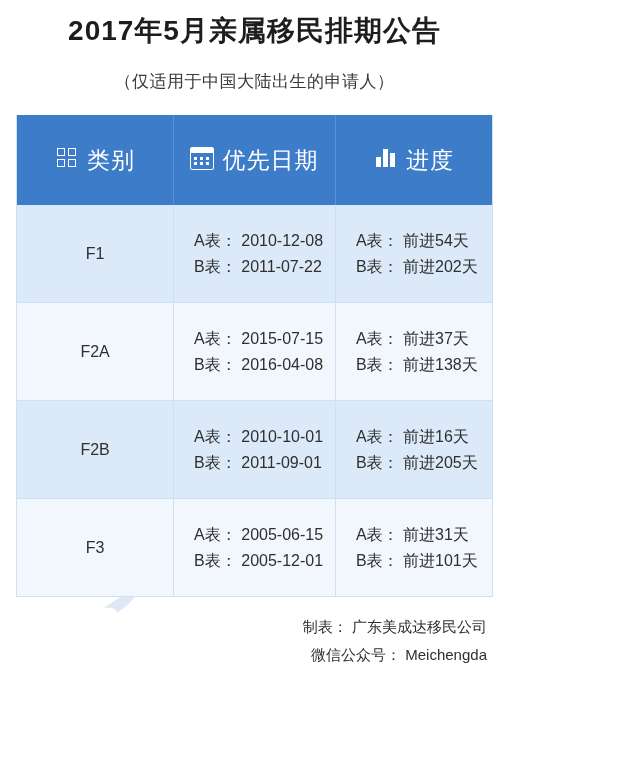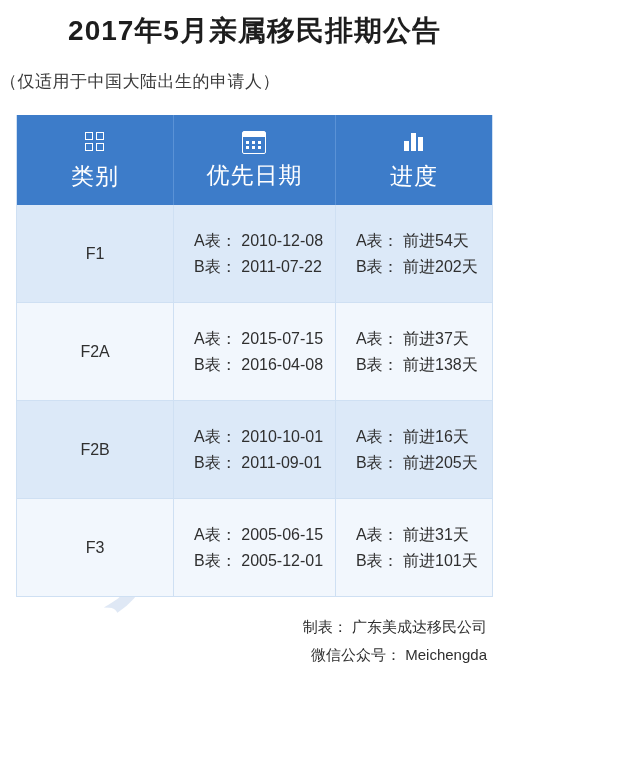--- a/index.html
+++ b/index.html
@@ -83,20 +83,21 @@
     text-align: center;
     font-size: 28px;
     font-weight: bold;
     color: #1d1d1d;
     padding-top: 12px;
     letter-spacing: 1px;
   }
   .subtitle {
     position: relative;
     z-index: 10;
+    text-align: center;
     font-size: 17px;
     color: #3a3a3a;
     padding-top: 20px;
     letter-spacing: 0.5px;
   }
 
   
   .table-wrap {
     position: relative;
     z-index: 10;
@@ -116,24 +117,23 @@
     font-size: 23px;
     font-weight: normal;
     height: 88px;
     vertical-align: middle;
     border-right: 1px solid #5a92d6;
     letter-spacing: 1px;
   }
   table.announce th:last-child { border-right: none; }
   .th-inner {
     display: flex;
-    align-items: center;
+    align-items: flex-start;
     justify-content: center;
     gap: 8px;
-    flex-direction: column;
   }
   .hdr-icon {
     display: inline-block;
     width: 24px;
     height: 24px;
     position: relative;
     flex: 0 0 auto;
   }
   
   .icon-grid i {

